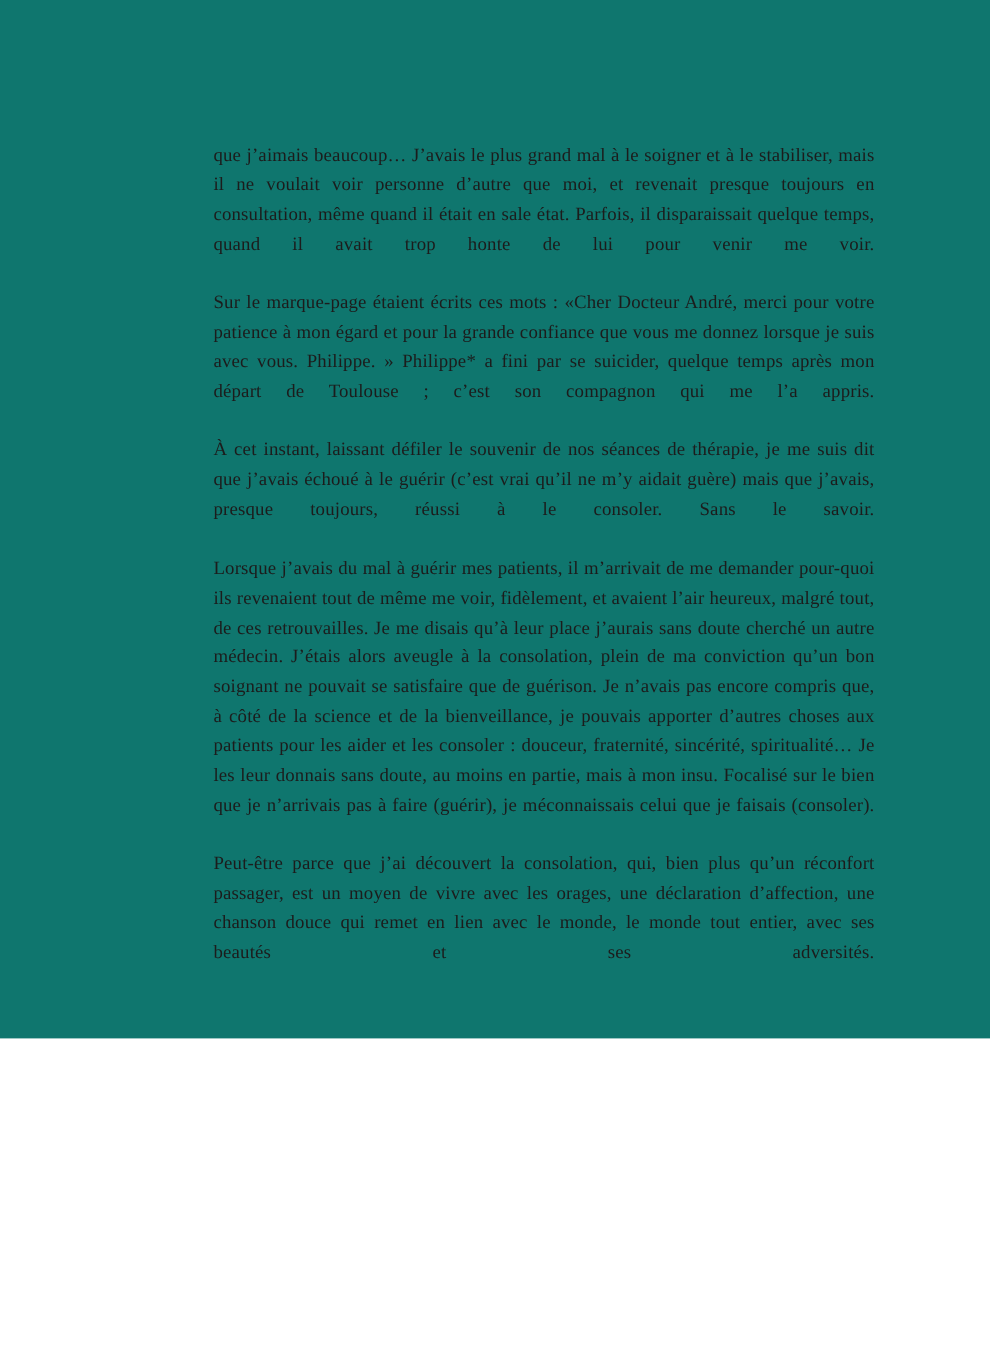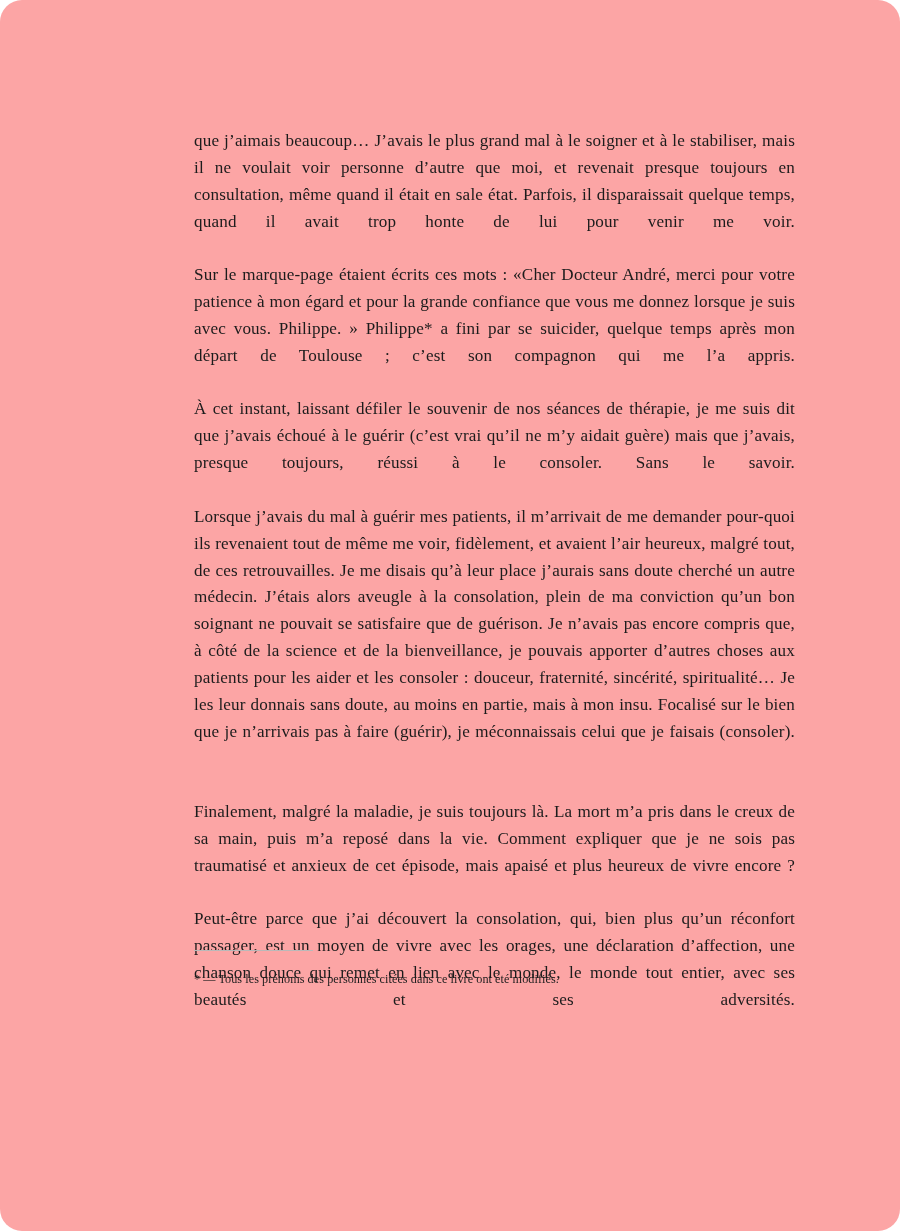--- a/index.html
+++ b/index.html
@@ -14,24 +14,23 @@
     font-family: "Liberation Serif", "DejaVu Serif", serif;
     color: #1c1c1c;
     -webkit-font-smoothing: antialiased;
   }
 
   .page {
     position: absolute;
     left: 0;
     top: 0;
     width: 900px;
-    height: 1231px;
-    background: #fca5a5;
+    height: 944px;
+    background: #0f766e;
     overflow: hidden;
-    border-radius: 22px;
   }
 
   .text-column {
     position: absolute;
     left: 194px;
     top: 128px;
     width: 601px;
   }
 
   .para {
@@ -89,21 +88,20 @@
   <div class="text-column">
 
     <p class="para">que j’aimais beaucoup… J’avais le plus grand mal à le soigner et à le stabiliser, mais il ne voulait voir personne d’autre que moi, et revenait presque toujours en consultation, même quand il était en sale état. Parfois, il disparaissait quelque temps, quand il avait trop honte de lui pour venir me voir.</p>
 
     <p class="para">Sur le marque-page étaient écrits ces mots : «Cher Docteur André, merci pour votre patience à mon égard et pour la grande confiance que vous me donnez lorsque je suis avec vous. Philippe. » Philippe* a fini par se suicider, quelque temps après mon départ de Toulouse ; c’est son compagnon qui me l’a appris.</p>
 
     <p class="para">À cet instant, laissant défiler le souvenir de nos séances de thérapie, je me suis dit que j’avais échoué à le guérir (c’est vrai qu’il ne m’y aidait guère) mais que j’avais, presque toujours, réussi à le consoler. Sans le savoir.</p>
 
     <p class="para">Lorsque j’avais du mal à guérir mes patients, il m’arrivait de me demander pour-quoi ils revenaient tout de même me voir, fidèlement, et avaient l’air heureux, malgré tout, de ces retrouvailles. Je me disais qu’à leur place j’aurais sans doute cherché un autre médecin. J’étais alors aveugle à la consolation, plein de ma conviction qu’un bon soignant ne pouvait se satisfaire que de guérison. Je n’avais pas encore compris que, à côté de la science et de la bienveillance, je pouvais apporter d’autres choses aux patients pour les aider et les consoler : douceur, fraternité, sincérité, spiritualité… Je les leur donnais sans doute, au moins en partie, mais à mon insu. Focalisé sur le bien que je n’arrivais pas à faire (guérir), je méconnaissais celui que je faisais (consoler).</p>
 
-    <p class="para para-gap">Finalement, malgré la maladie, je suis toujours là. La mort m’a pris dans le creux de sa main, puis m’a reposé dans la vie. Comment expliquer que je ne sois pas traumatisé et anxieux de cet épisode, mais apaisé et plus heureux de vivre encore ?</p>
 
     <p class="para">Peut-être parce que j’ai découvert la consolation, qui, bien plus qu’un réconfort passager, est un moyen de vivre avec les orages, une déclaration d’affection, une chanson douce qui remet en lien avec le monde, le monde tout entier, avec ses beautés et ses adversités.</p>
 
   </div>
 
   <div class="footnote-block">
     <hr class="footnote-rule">
     <p class="footnote-text">* — Tous les prénoms des personnes citées dans ce livre ont été modifiés.</p>
   </div>
 

